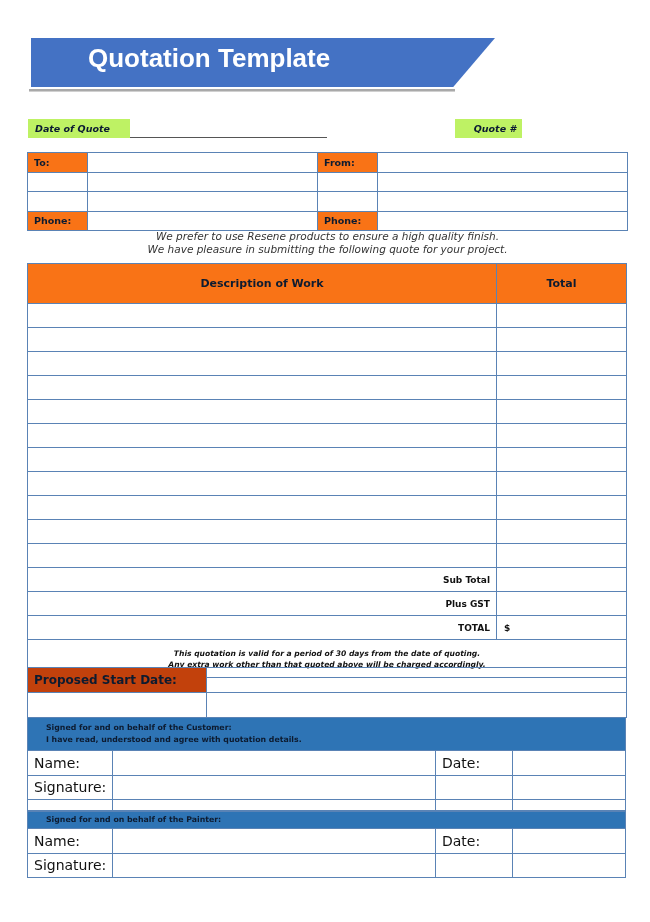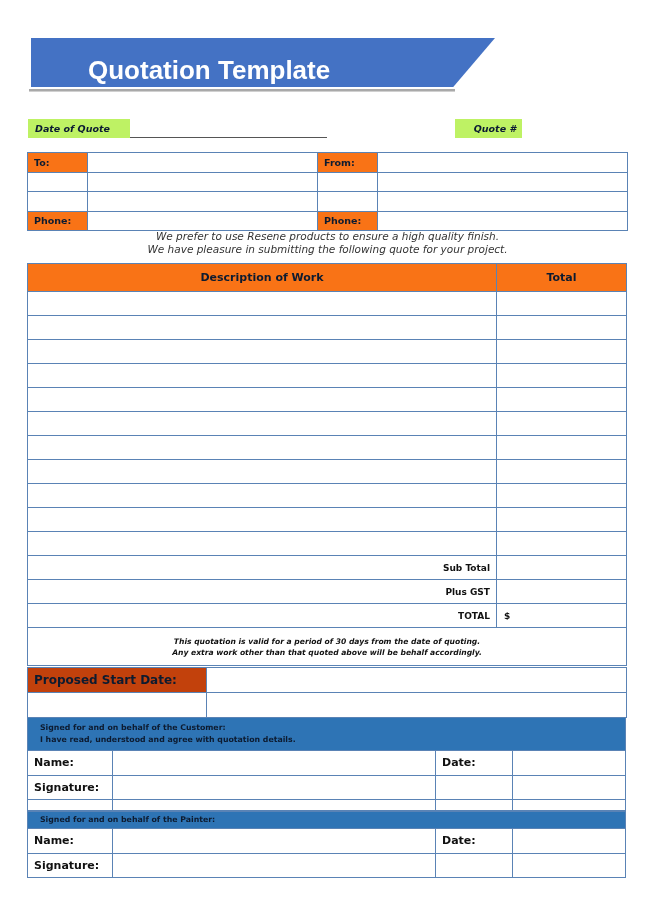--- a/index.html
+++ b/index.html
@@ -3,21 +3,21 @@
 <meta charset="utf-8">
 <style>
   html, body { margin: 0; padding: 0; background: #ffffff; }
   body { width: 650px; height: 922px; position: relative; overflow: hidden;
          font-family: "DejaVu Sans", "Liberation Sans", sans-serif; color: #111; }
   .abs { position: absolute; box-sizing: border-box; }
 
   
   .banner { left: 31px; top: 38px; width: 464px; height: 49px; background: #4472c4;
             clip-path: polygon(0 0, 100% 0, 91% 100%, 0 100%); }
-  .banner-title { left: 88px; top: 48px; height: 45px; line-height: 45px; color: #fff;
+  .banner-title { left: 88px; top: 36px; height: 45px; line-height: 45px; color: #fff;
                   font-family: "Liberation Sans", sans-serif; font-weight: bold; font-size: 26px; }
   .banner-rule { left: 29px; top: 89px; width: 426px; height: 3px; background: #a9a9a9;
                  border-bottom: 1px solid #d0d0d0; }
 
   
   .label-box { background: #bef264; font-style: italic; font-weight: bold; font-size: 9.5px;
                color: #0b1a33; display: flex; align-items: center; }
   .date-label { left: 28px; top: 119px; width: 102px; height: 19px; padding-left: 7px; }
   .date-line { left: 130px; top: 137px; width: 197px; height: 1px; background: #555; }
   .quote-label { left: 455px; top: 119px; width: 67px; height: 19px; justify-content: flex-end; padding-right: 6px; }
@@ -28,36 +28,36 @@
   .hdr { background: #f97316; }
   .b { font-weight: bold; font-size: 9.5px; color: #0d1b30; }
 
   .contact { left: 27px; top: 152px; width: 601px; }
   .contact td { height: 19.5px; padding-left: 6px; }
 
   .intro { left: 27px; top: 230px; width: 601px; text-align: center; font-style: italic;
            font-size: 10.5px; color: #333; line-height: 13px; }
 
   .work { left: 27px; top: 263px; width: 600px; }
-  .work th { height: 28px; font-size: 11px; font-weight: bold; color: #0d1b30; }
+  .work th { height: 40px; font-size: 11px; font-weight: bold; color: #0d1b30; }
   .work td { height: 24px; }
   .work td.sum-label { text-align: right; padding-right: 6px; font-weight: bold; font-size: 9px; }
   .work td.sum-val { padding-left: 7px; font-weight: bold; font-size: 9px; }
   .work td.note { height: 38px; text-align: center; font-style: italic; font-weight: bold;
                   font-size: 7.6px; line-height: 11px; color: #111; }
 
   .start { left: 27px; top: 667px; width: 600px; }
   .start td { height: 25px; }
   .start td.psd { background: #c2410c; font-weight: bold; font-size: 12px; color: #0d1b30; padding-left: 6px; }
 
   .sign { left: 27px; width: 599px; }
   .sign td { height: 24.5px; }
-  .sign td.lbl { font-weight: bold; font-size: 11px; padding-left: 6px; }
+  .sign td.lbl { font-weight: normal; font-size: 14px; padding-left: 6px; }
   .sign td.banner-cell { background: #2e74b5; font-weight: bold; font-size: 7.8px; line-height: 12px;
-                         padding-left: 12px; color: #0d1b30; }
+                         padding-left: 18px; color: #0d1b30; }
 </style>
 </head>
 <body>
 
 <div class="abs banner"></div>
 <div class="abs banner-title">Quotation Template</div>
 <div class="abs banner-rule"></div>
 
 <div class="abs label-box date-label">Date of Quote</div>
 <div class="abs date-line"></div>
@@ -165,21 +165,21 @@
     <td class="sum-label">Plus GST</td>
     <td class="sum-val"></td>
   </tr>
   <tr>
     <td class="sum-label">TOTAL</td>
     <td class="sum-val">$</td>
   </tr>
   <tr>
     <td class="note" colspan="2">
       <div>This quotation is valid for a period of 30 days from the date of quoting.</div>
-      <div>Any extra work other than that quoted above will be behalf accordingly.</div>
+      <div>Any extra work other than that quoted above will be charged accordingly.</div>
     </td>
   </tr>
 </tbody>
   </table>
 
 <table class="abs start">
   <colgroup>
       <col style="width:179px">
       <col>
     </colgroup>

